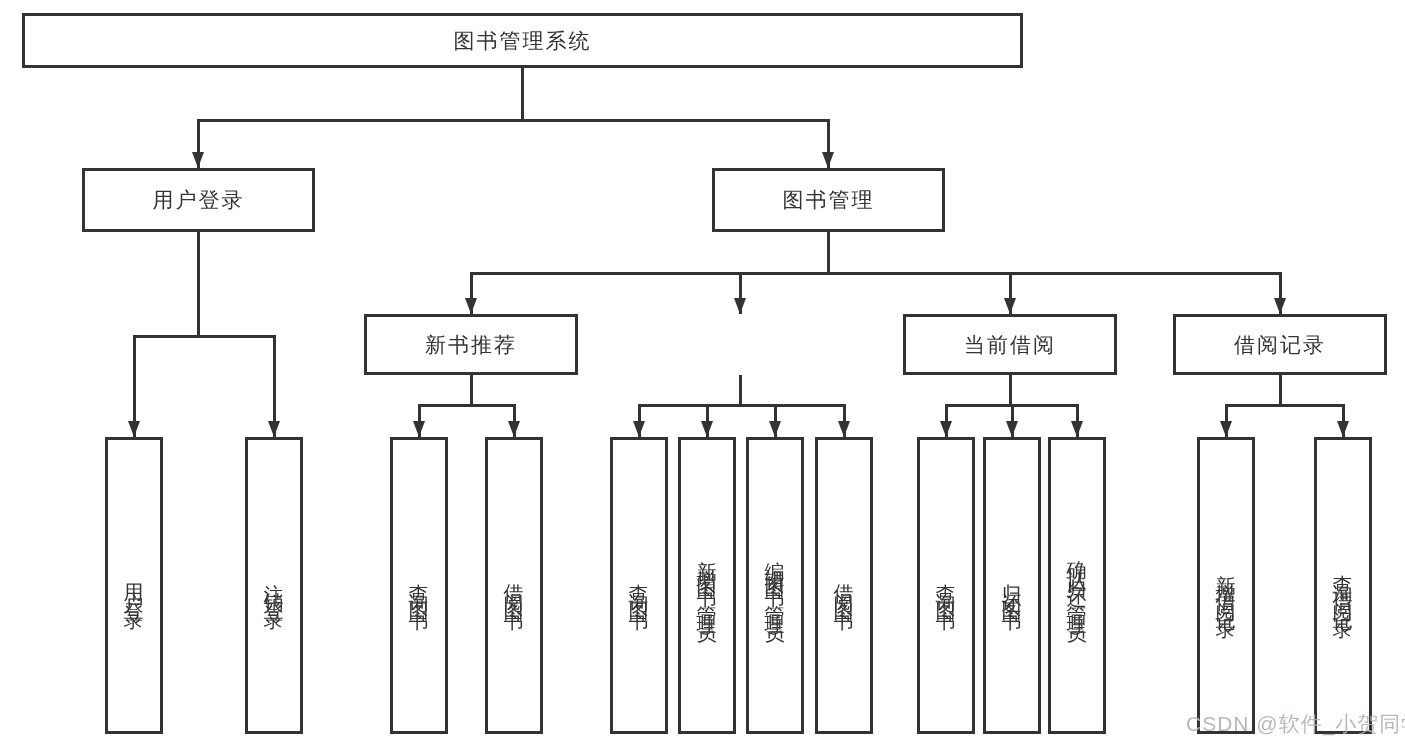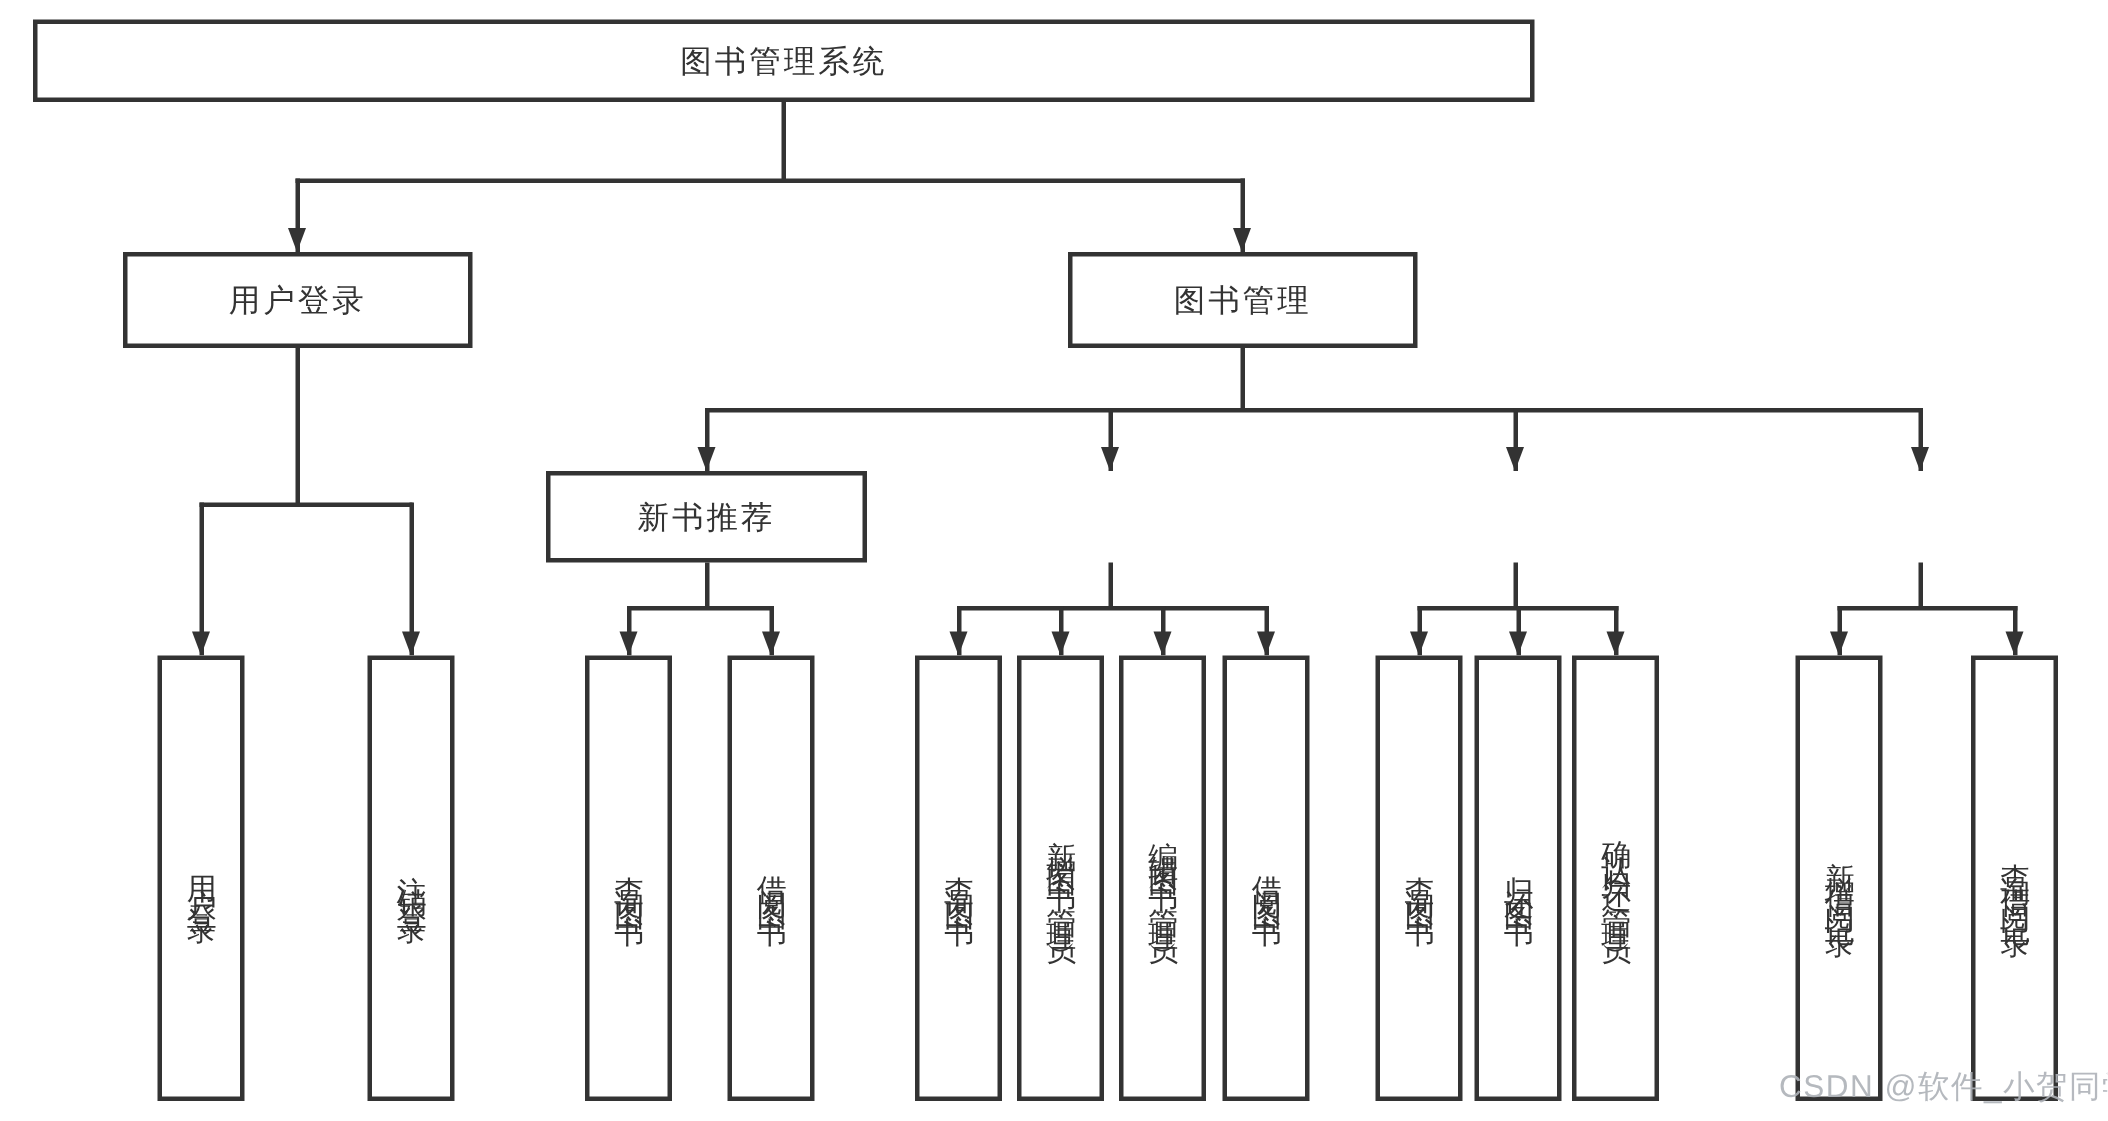--- a/index.html
+++ b/index.html
@@ -65,20 +65,26 @@
   <div class="arrowhead" style="left:465px;top:298px;"></div>
   <div class="vline" style="left:739px;top:272px;width:3px;height:42px;"></div>
   <div class="arrowhead" style="left:734px;top:298px;"></div>
   <div class="vline" style="left:1009px;top:272px;width:3px;height:42px;"></div>
   <div class="arrowhead" style="left:1004px;top:298px;"></div>
   <div class="vline" style="left:1279px;top:272px;width:3px;height:42px;"></div>
   <div class="arrowhead" style="left:1274px;top:298px;"></div>
 
   <div class="box hbox" style="left:364px;top:314px;width:214px;height:61px;">
     <span>新书推荐</span>
+  </div>
+  <div class="box hbox" style="left:903px;top:314px;width:214px;height:61px;">
+    <span>当前借阅</span>
+  </div>
+  <div class="box hbox" style="left:1173px;top:314px;width:214px;height:61px;">
+    <span>借阅记录</span>
   </div>
 
   <div class="vline" style="left:470px;top:375px;width:3px;height:30px;"></div>
   <div class="hline" style="left:418px;top:404px;width:98px;height:3px;"></div>
   <div class="vline" style="left:418px;top:404px;width:3px;height:33px;"></div>
   <div class="arrowhead" style="left:413px;top:421px;"></div>
   <div class="vline" style="left:513px;top:404px;width:3px;height:33px;"></div>
   <div class="arrowhead" style="left:508px;top:421px;"></div>
 
   <div class="vline" style="left:739px;top:375px;width:3px;height:30px;"></div>

